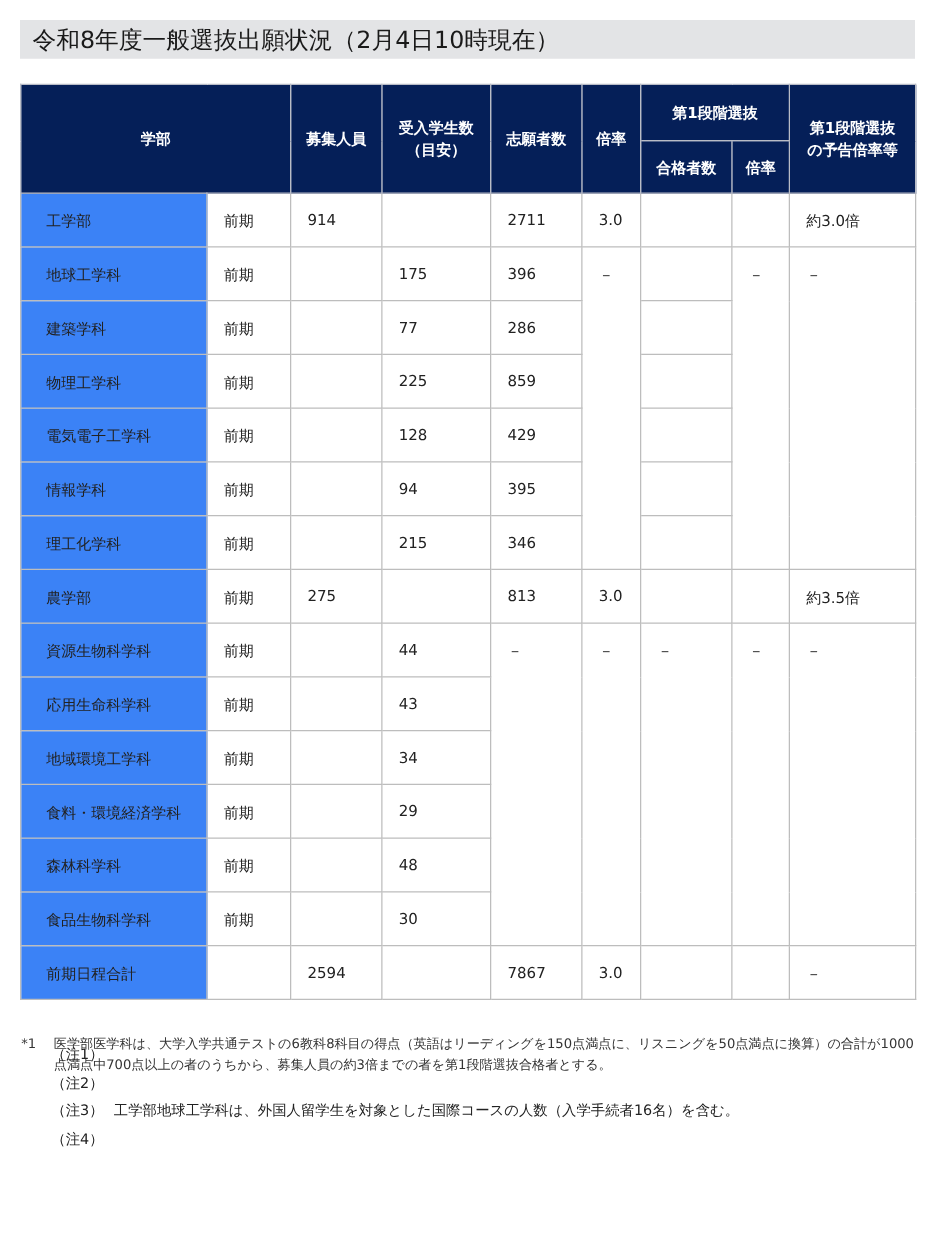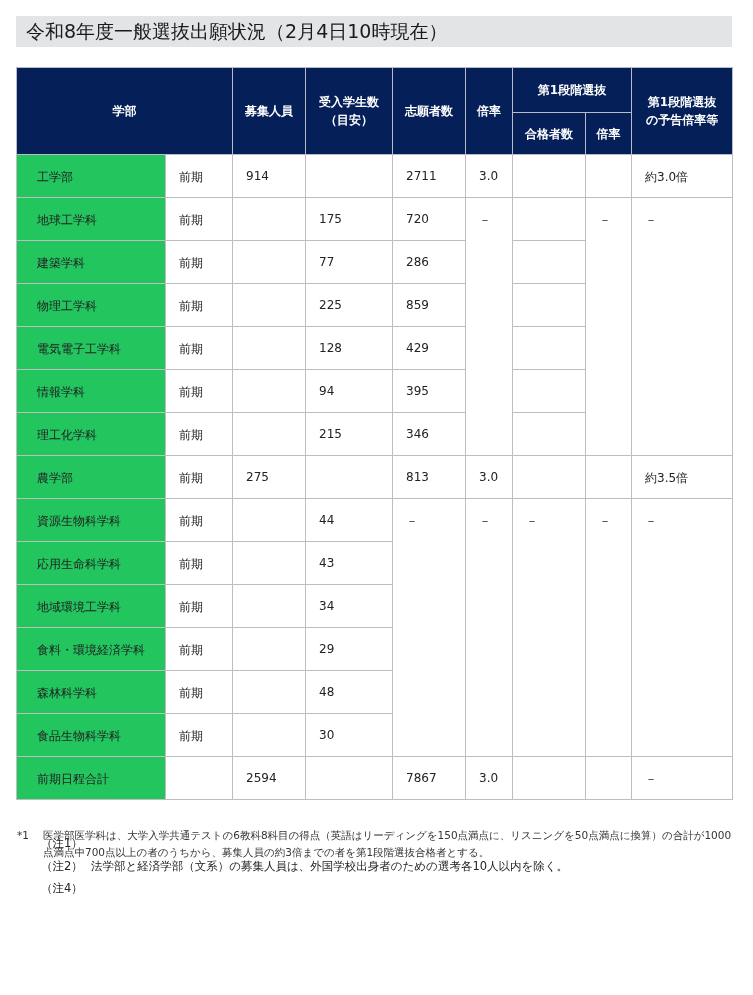--- a/index.html
+++ b/index.html
@@ -1,21 +1,21 @@
 <!DOCTYPE html>
 <html><head>
 <meta charset="utf-8">
 <style>
   html, body { margin:0; padding:0; background:#ffffff; }
   body { width:753px; height:995px; position:relative; font-family:"DejaVu Sans","Liberation Sans",sans-serif; color:#222; }
   .title-bar { position:absolute; left:16px; top:16px; width:716px; height:31px; background:#e3e4e6; box-sizing:border-box; padding-left:10px; display:flex; align-items:center; font-size:19px; color:#1a1a1a; }
   table.status { position:absolute; left:16px; top:67px; width:717px; border-collapse:collapse; table-layout:fixed; font-size:12px; }
   table.status th { background:#051f58; color:#fff; font-weight:bold; font-size:12px; border:1px solid #b9bcc6; text-align:center; line-height:1.5; }
   table.status td { border:1px solid #bdbdbd; vertical-align:top; padding:14px 0 0 13px; height:43px; box-sizing:border-box; font-size:12px; color:#222; }
-  table.status td.name { background:#22c55e;padding-left:20px; }
+  table.status td.name { background:#3b82f6;padding-left:20px; }
   .h1 { height:45px; }
   .h2 { height:42px; }
   .notes-star { position:absolute; left:17px; top:827px; width:720px; font-size:10.5px; line-height:17px; color:#333; display:flex; }
   .notes-star .mark { width:26px; flex:none; }
   .notes { position:absolute; left:25px; top:832px; font-size:11.5px; line-height:22.5px; color:#222;margin-left:16px; }
   .notes .row { display:flex; }
   .notes .lbl { width:50px; flex:none; }
 </style>
 </head>
 <body>
@@ -60,21 +60,21 @@
       <td>3.0</td>
       <td></td>
       <td></td>
       <td>約3.0倍</td>
     </tr>
     <tr>
       <td class="name">地球工学科</td>
       <td>前期</td>
       <td></td>
       <td>175</td>
-      <td>720</td>
+      <td>396</td>
       <td rowspan="6">－</td>
       <td></td>
       <td rowspan="6">－</td>
       <td rowspan="6">－</td>
     </tr>
     <tr>
       <td class="name">建築学科</td>
       <td>前期</td>
       <td></td>
       <td>77</td>
@@ -185,18 +185,21 @@
   <span class="mark">*1</span>
   <span>医学部医学科は、大学入学共通テストの6教科8科目の得点（英語はリーディングを150点満点に、リスニングを50点満点に換算）の合計が1000点満点中700点以上の者のうちから、募集人員の約3倍までの者を第1段階選抜合格者とする。</span>
 </div>
 
 <div class="notes">
   <div class="row">
       <span class="lbl">（注1）</span>
     </div>
   <div class="row">
       <span class="lbl">（注2）</span>
-      <span>法学部と経済学部（文系）の募集人員は、外国学校出身者のための選考各10人以内を除く。</span>
+    </div>
+  <div class="row">
+      <span class="lbl">（注3）</span>
+      <span>工学部地球工学科は、外国人留学生を対象とした国際コースの人数（入学手続者16名）を含む。</span>
     </div>
   <div class="row">
       <span class="lbl">（注4）</span>
     </div>
 </div>
 
 </body></html>

